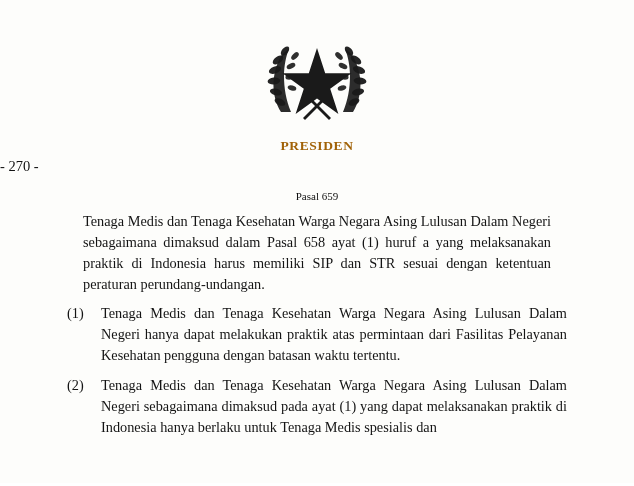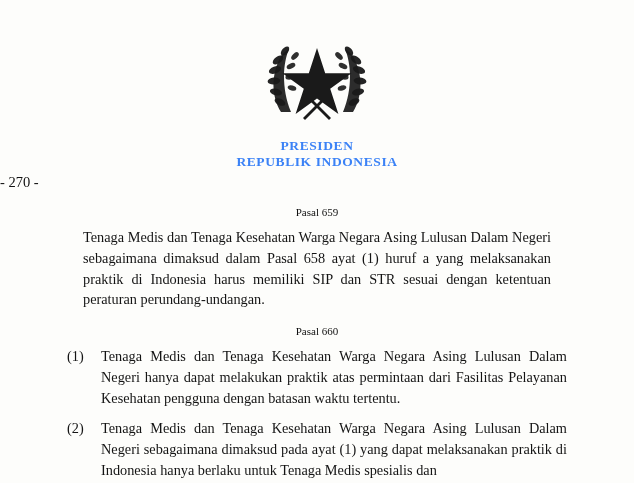--- a/index.html
+++ b/index.html
@@ -39,21 +39,21 @@
   .header-text {
     text-align: center;
     margin-top: 4px;
     line-height: 1.18;
   }
   .header-text .line {
     font-family: "Liberation Serif", serif;
     font-weight: bold;
     font-size: 13.5px;
     letter-spacing: 0.6px;
-    color: #3b82f6;
+    color: #a16207;
   }
   .page-number {
     text-align: left;
     margin-top: 4px;
     font-size: 14.5px;
     color: #111;
   }
   .pasal-head {
     text-align: center;
     margin-top: 15px;
@@ -142,30 +142,28 @@
           <path d="M80 92 L62 74 L60 76 L78 94 Z"></path>
 
           <path d="M66 22 L74.2 47.2 L100.6 47.2 L79.2 62.8 L87.4 88 L66 72.4 L44.6 88 L52.8 62.8 L31.4 47.2 L57.8 47.2 Z"></path>
         </g>
       </svg>
     </div>
   </div>
 
   <div class="header-text">
     <div class="line">PRESIDEN</div>
-    <div class="line">REPUBLIK INDONESIA</div>
   </div>
 
   <div class="page-number">- 270 -</div>
 
   <div class="pasal-head">Pasal 659</div>
 
   <div class="body-block">Tenaga Medis dan Tenaga Kesehatan Warga Negara Asing Lulusan Dalam Negeri sebagaimana dimaksud dalam Pasal 658 ayat (1) huruf a yang melaksanakan praktik di Indonesia harus memiliki SIP dan STR sesuai dengan ketentuan peraturan perundang-undangan.</div>
 
-  <div class="pasal-head">Pasal 660</div>
 
   <div class="numbered">
     <div class="num">(1)</div>
     <div class="txt">Tenaga Medis dan Tenaga Kesehatan Warga Negara Asing Lulusan Dalam Negeri hanya dapat melakukan praktik atas permintaan dari Fasilitas Pelayanan Kesehatan pengguna dengan batasan waktu tertentu.</div>
   </div>
 
   <div class="numbered">
     <div class="num">(2)</div>
     <div class="txt">Tenaga Medis dan Tenaga Kesehatan Warga Negara Asing Lulusan Dalam Negeri sebagaimana dimaksud pada ayat (1) yang dapat melaksanakan praktik di Indonesia hanya berlaku untuk Tenaga Medis spesialis dan</div>
   </div>

